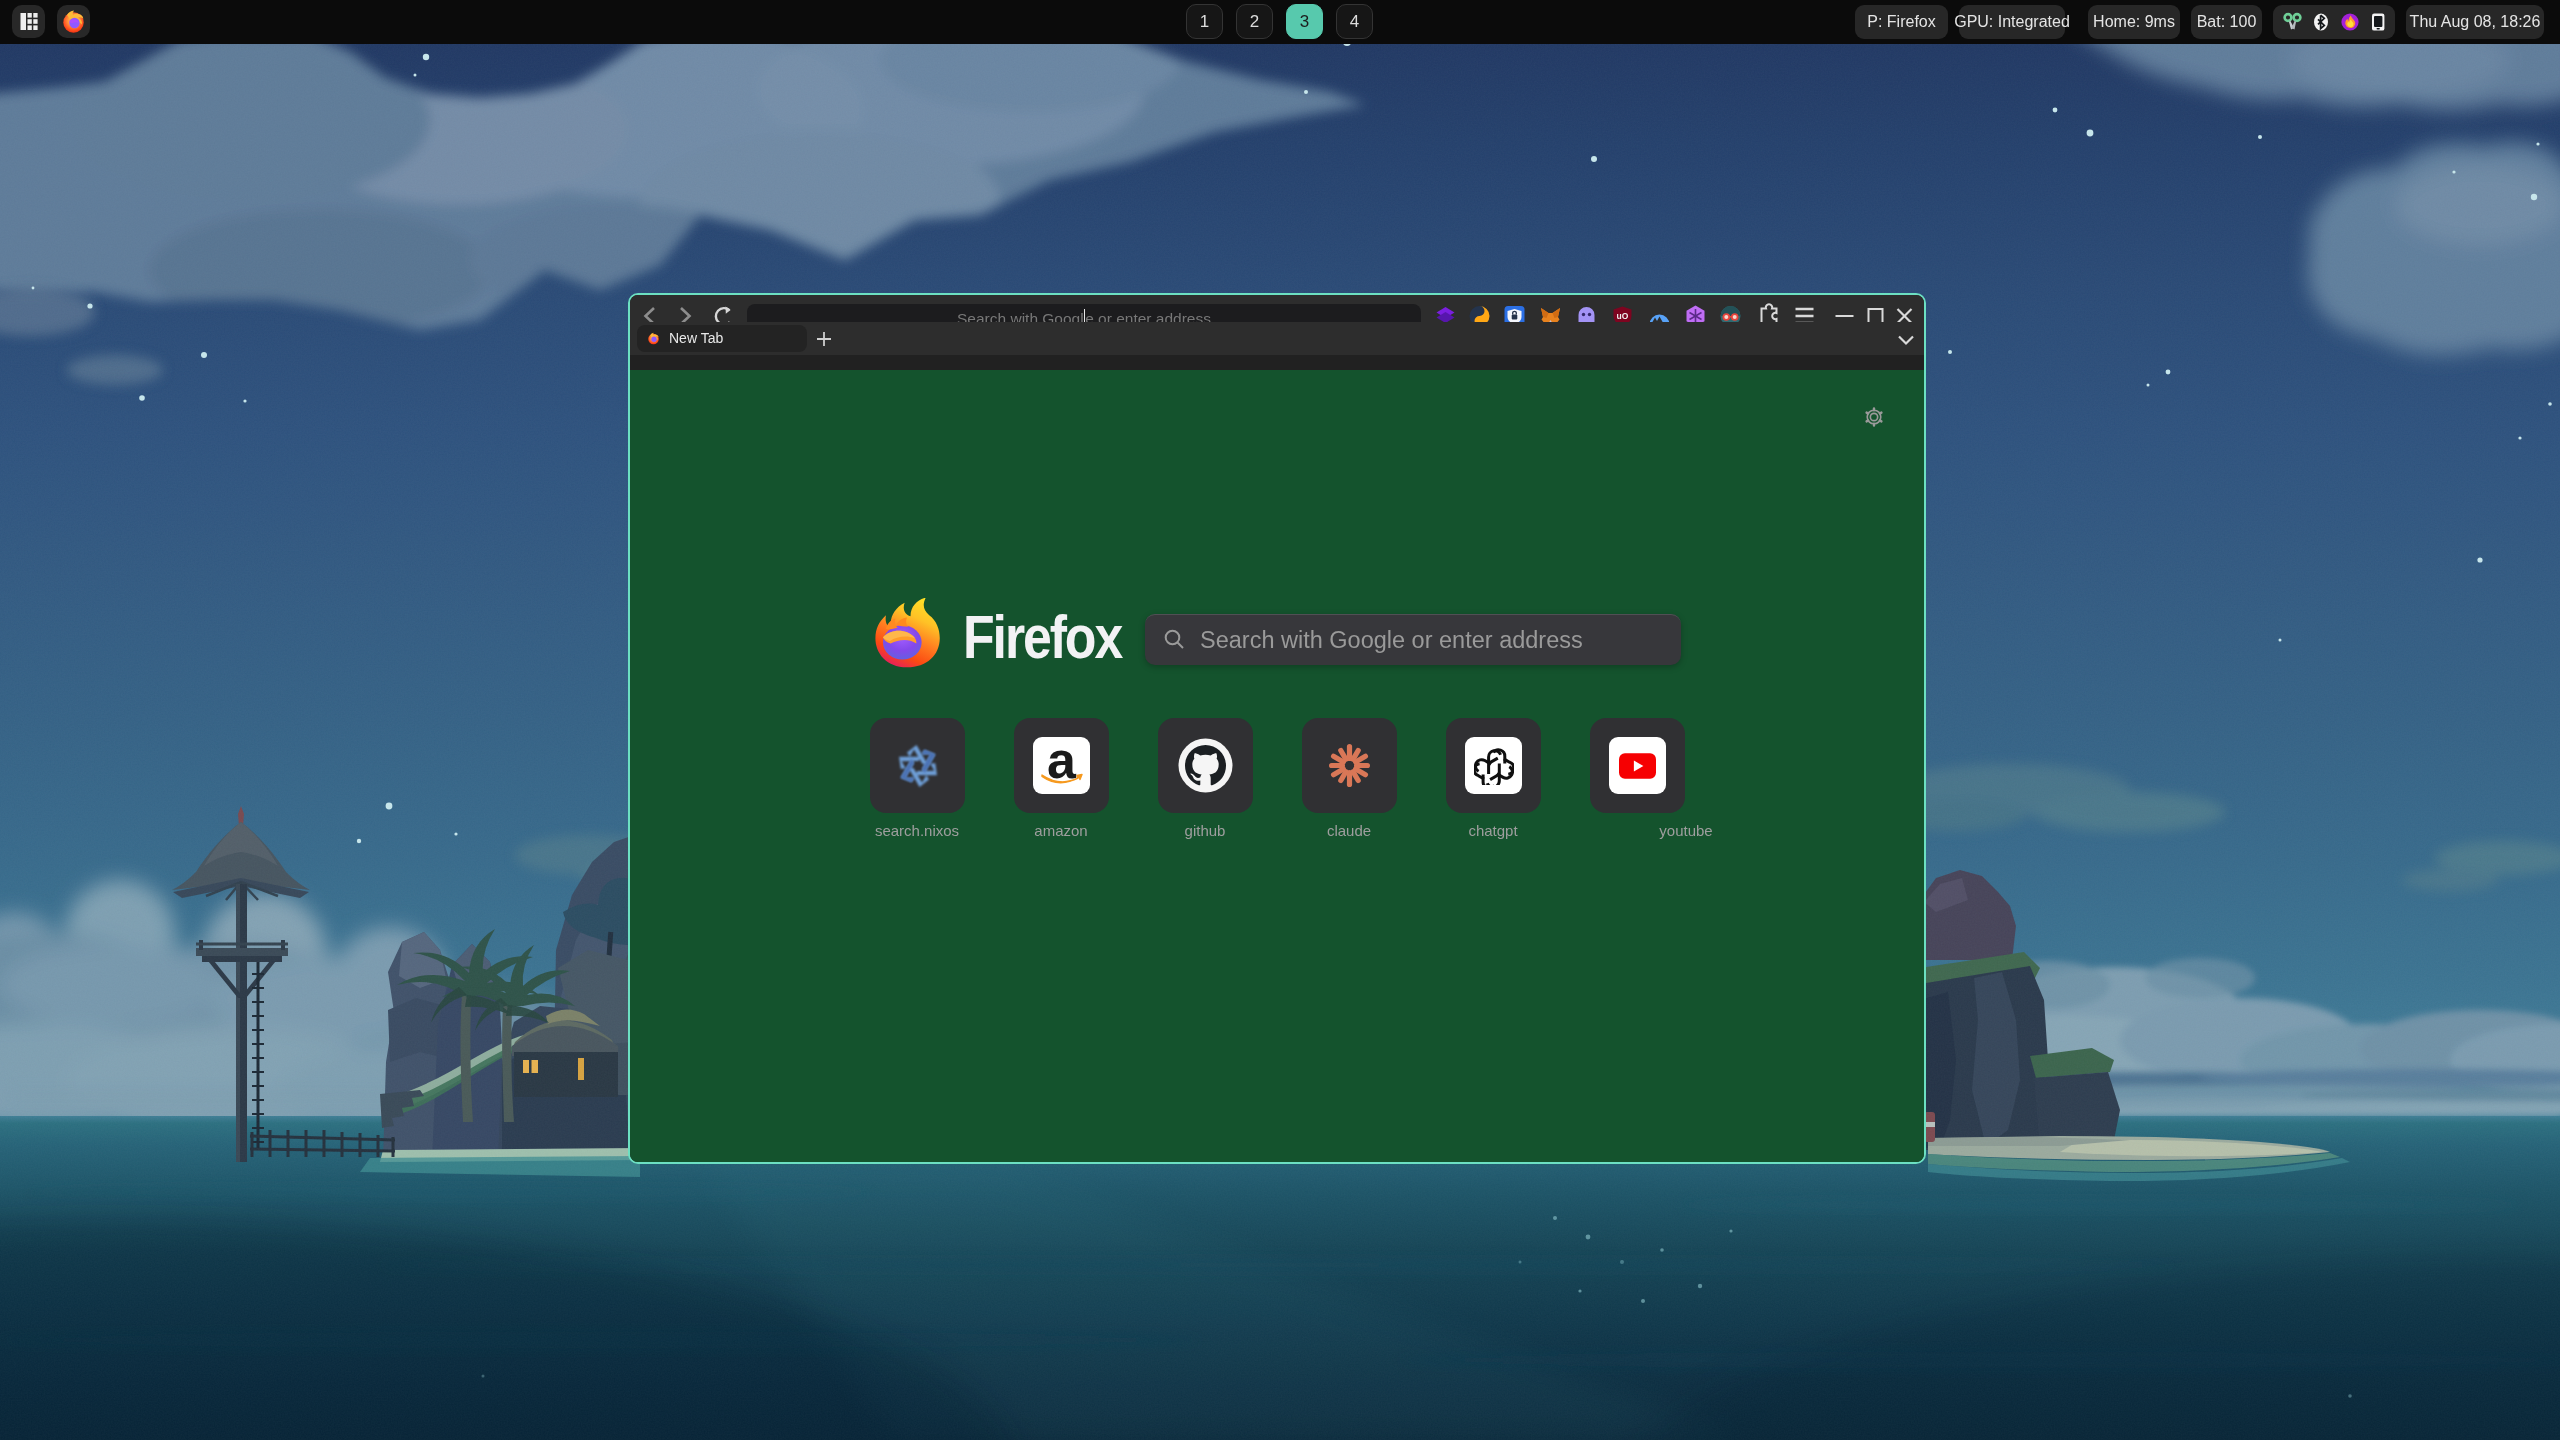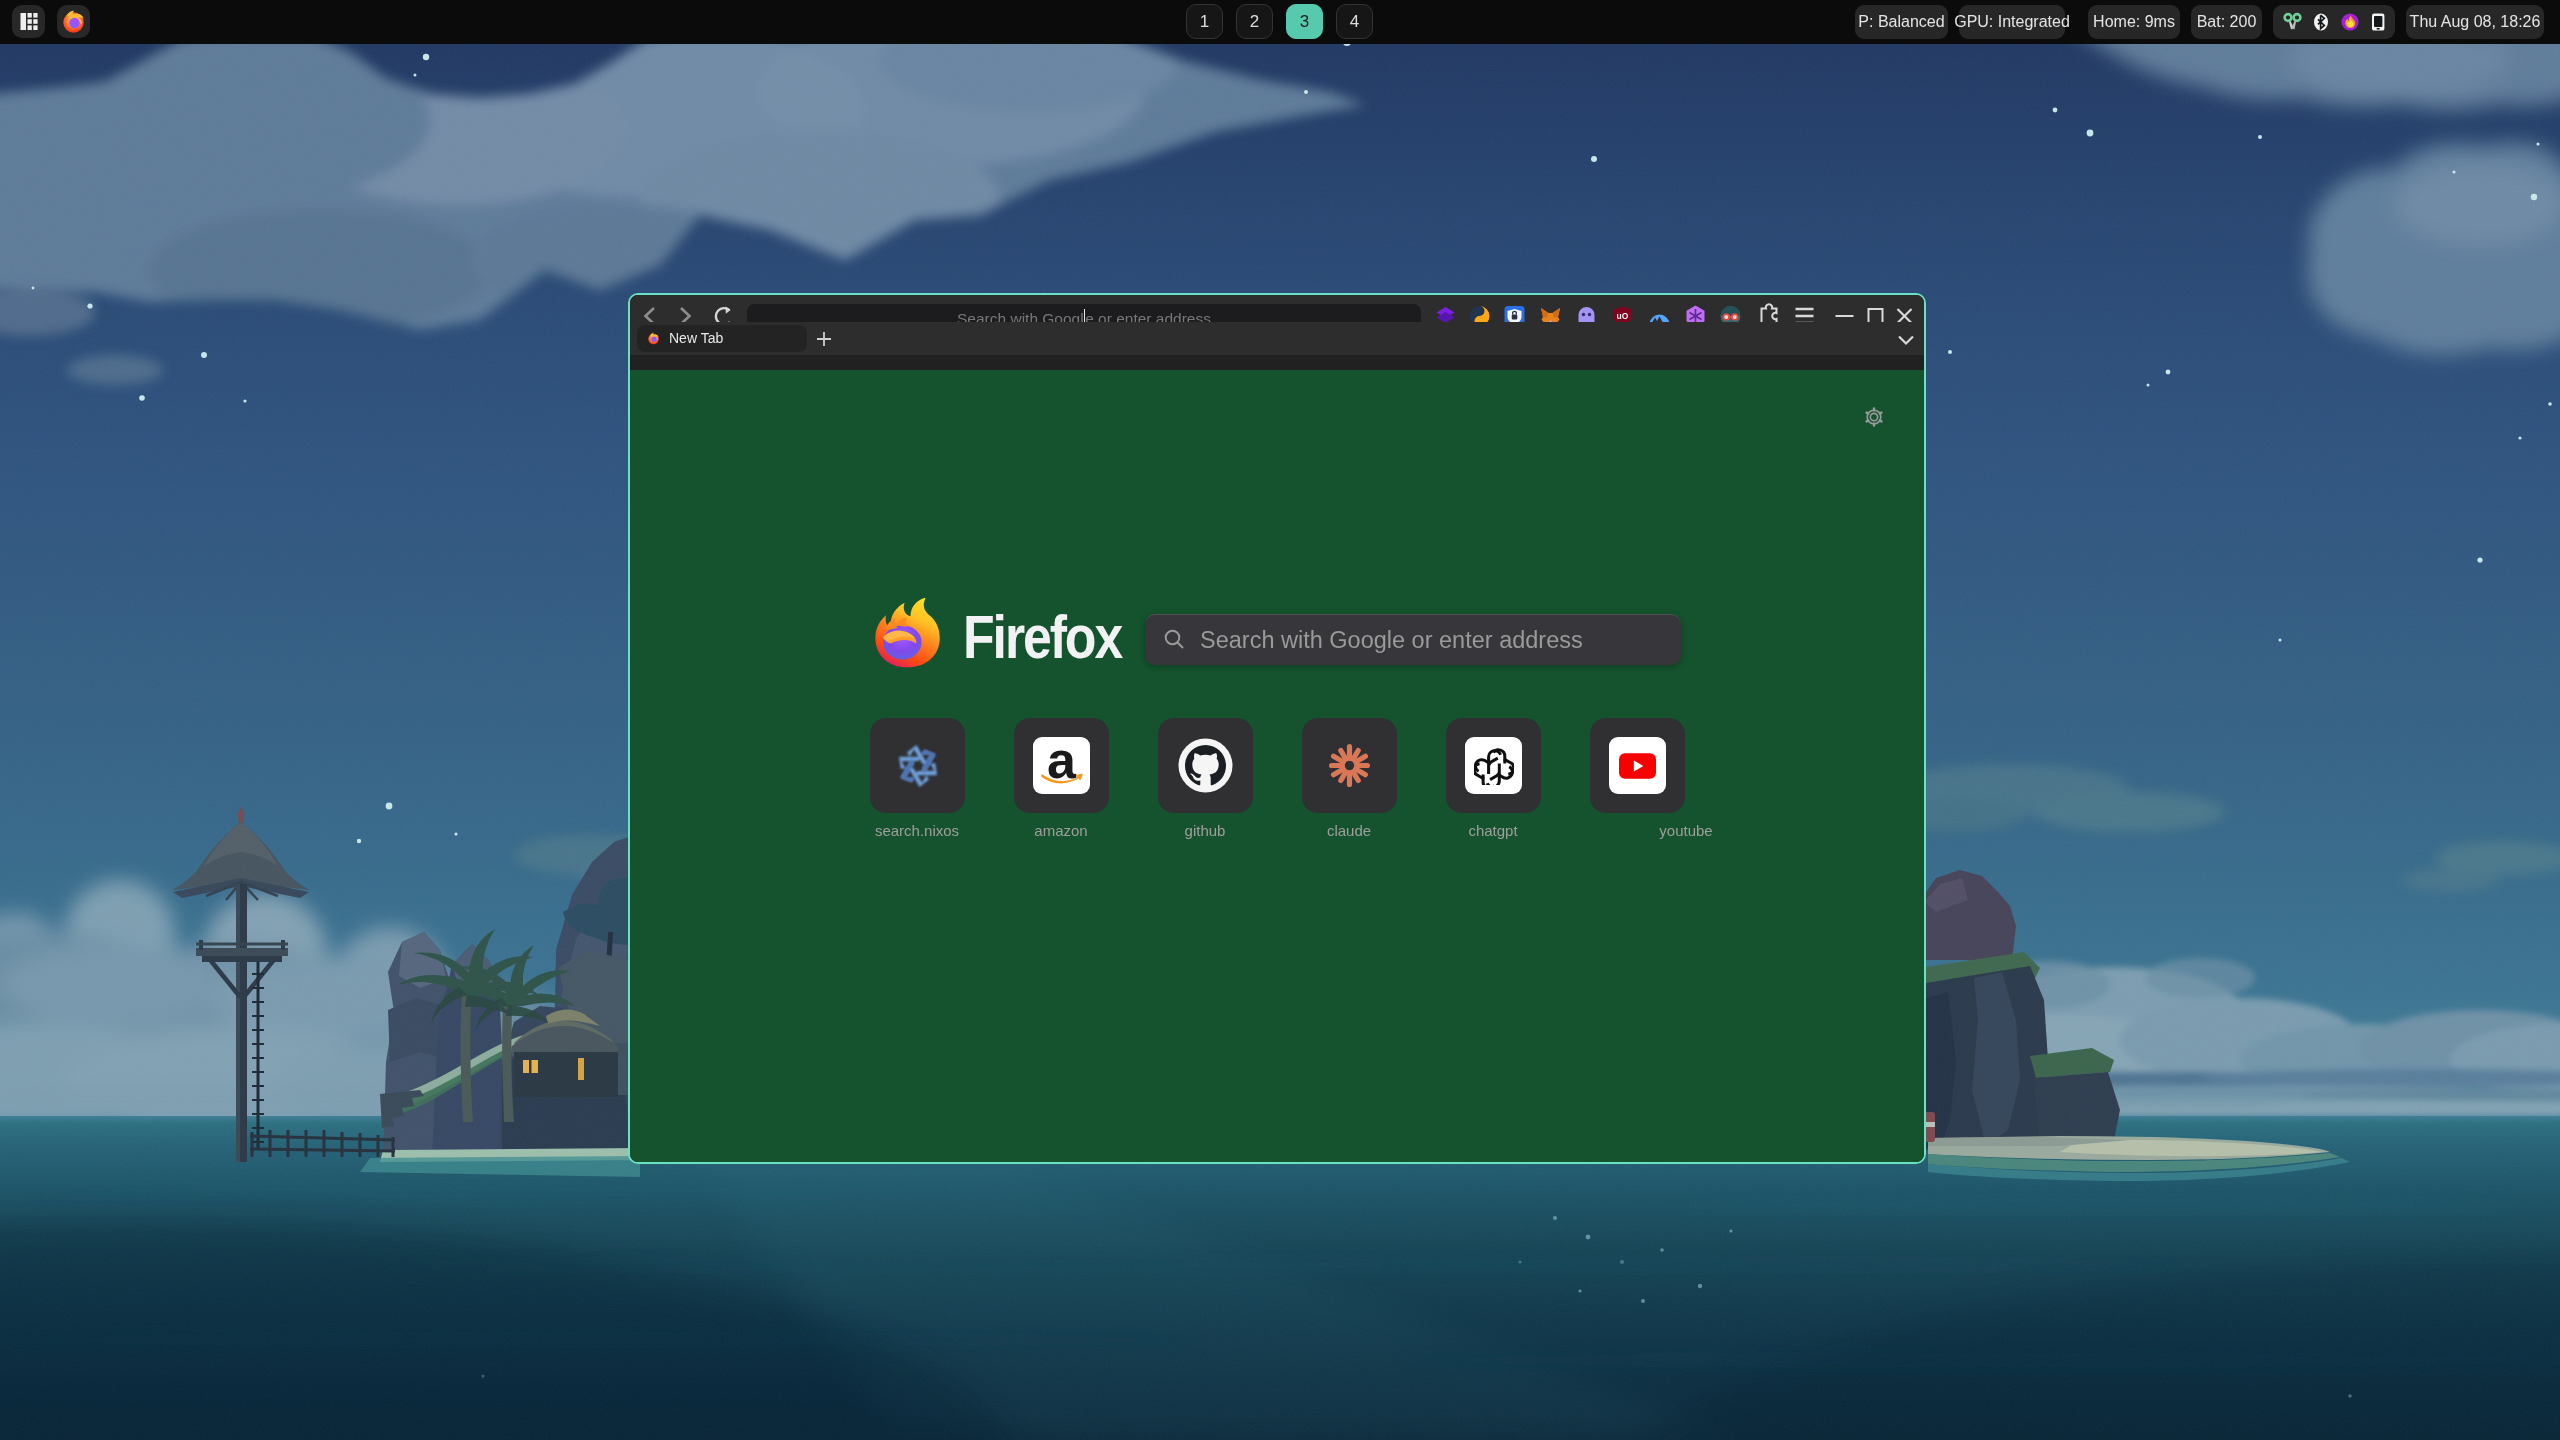--- a/index.html
+++ b/index.html
@@ -380,24 +380,24 @@
         <circle cx="16.5" cy="17.5" r="10.2" fill="url(#ffg)"></circle>
         <path d="M10 10 q2 -4 7 -4.5 q-2 2.6 -1 4.5 q3 -2.4 7.4 -0.5 q2.6 1.4 3 4 q-3.4 -2 -6 -1 q5 2 4.6 7 q-1.8 -2.6 -4.3 -2.6 q1.6 4 -1.2 6.4 q-0.6 -2.2 -2.4 -3 Z" fill="#ffb938"></path>
         <circle cx="17.5" cy="18" r="5.2" fill="#9059ff"></circle>
         <path d="M12.5 15.5 q3 -2.5 6.5 -1 q2.5 1.2 2.6 3.5 q-2.6 -1.4 -4.6 -0.4 q-2.6 1.2 -4.5 -0.3 Z" fill="#b24bff" opacity=".8"></path>
       </svg>
     </div>
     <div class="ws" style="left:1186px">1</div>
     <div class="ws" style="left:1236px">2</div>
     <div class="ws act" style="left:1286px">3</div>
     <div class="ws" style="left:1336px">4</div>
-    <div class="pill" style="left:1855px;width:93px">P: Balanced</div>
+    <div class="pill" style="left:1855px;width:93px">P: Firefox</div>
     <div class="pill" style="left:1959px;width:106px">GPU: Integrated</div>
     <div class="pill" style="left:2088px;width:92px">Home: 9ms</div>
-    <div class="pill" style="left:2191px;width:71px">Bat: 200</div>
+    <div class="pill" style="left:2191px;width:71px">Bat: 100</div>
     <div class="pill" style="left:2273px;width:122px">
       <svg width="104" height="22" viewBox="0 0 104 22">
 
         <g>
           <circle cx="6" cy="6.5" r="3.4" fill="none" stroke="#6fcf97" stroke-width="2.6"></circle>
           <circle cx="15" cy="6.5" r="3.4" fill="none" stroke="#6fcf97" stroke-width="2.6"></circle>
           <path d="M8.2 9.5 L12 17 L9 18.5 L7 11 Z" fill="#c9ced1"></path>
           <path d="M12.8 9.5 L9.5 17 L12.5 18.5 L14 11 Z" fill="#b5babd"></path>
         </g>
 

